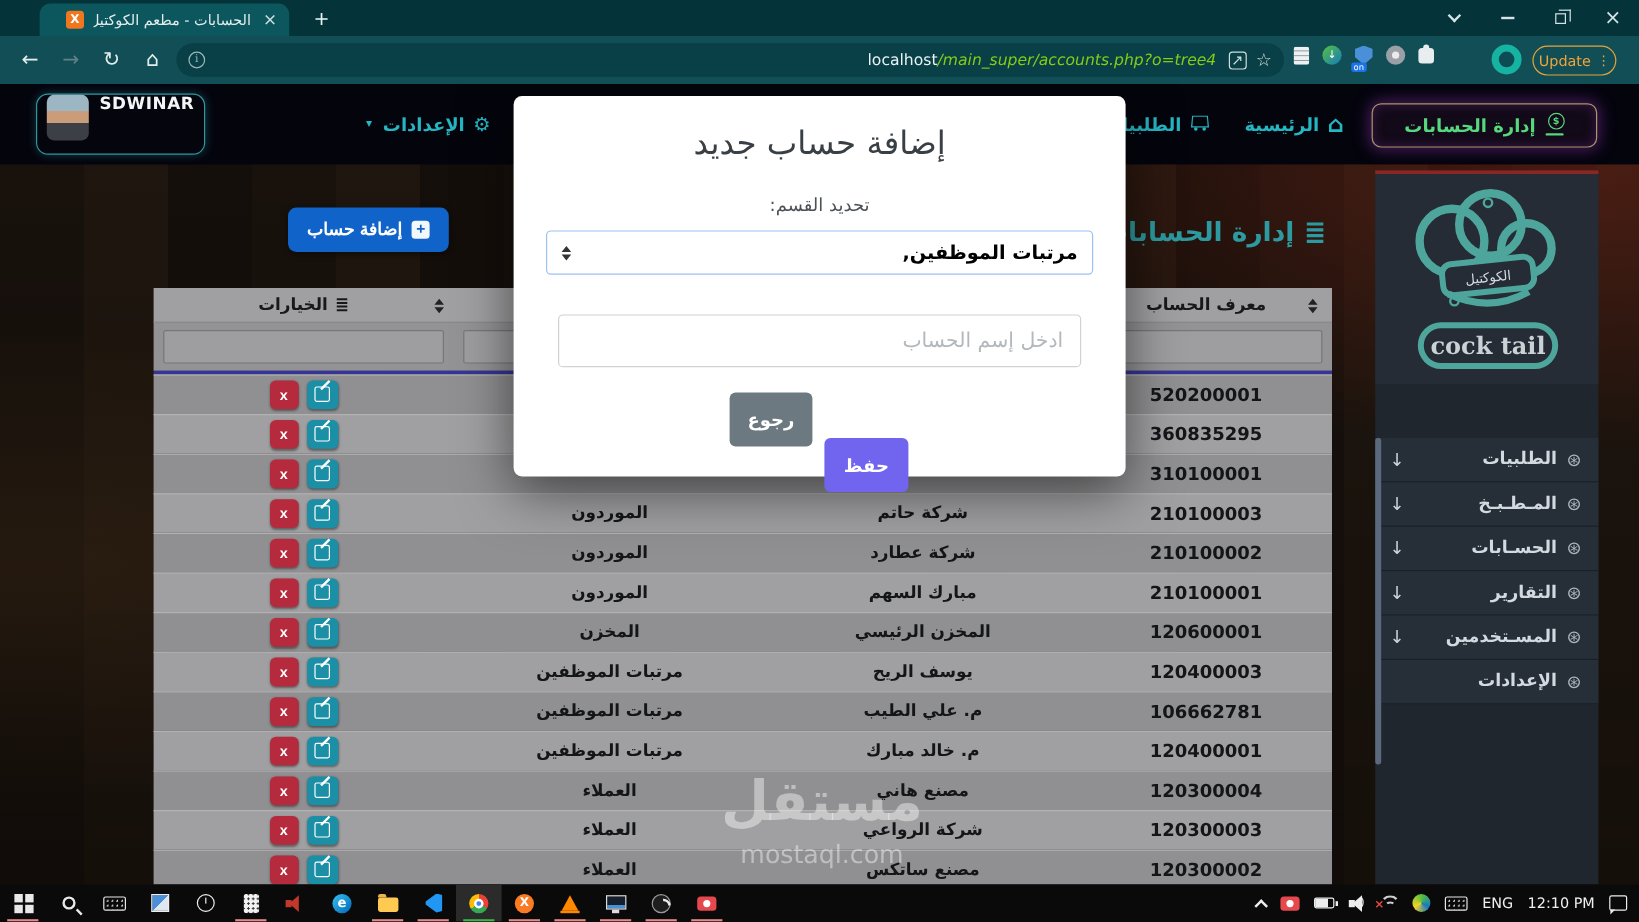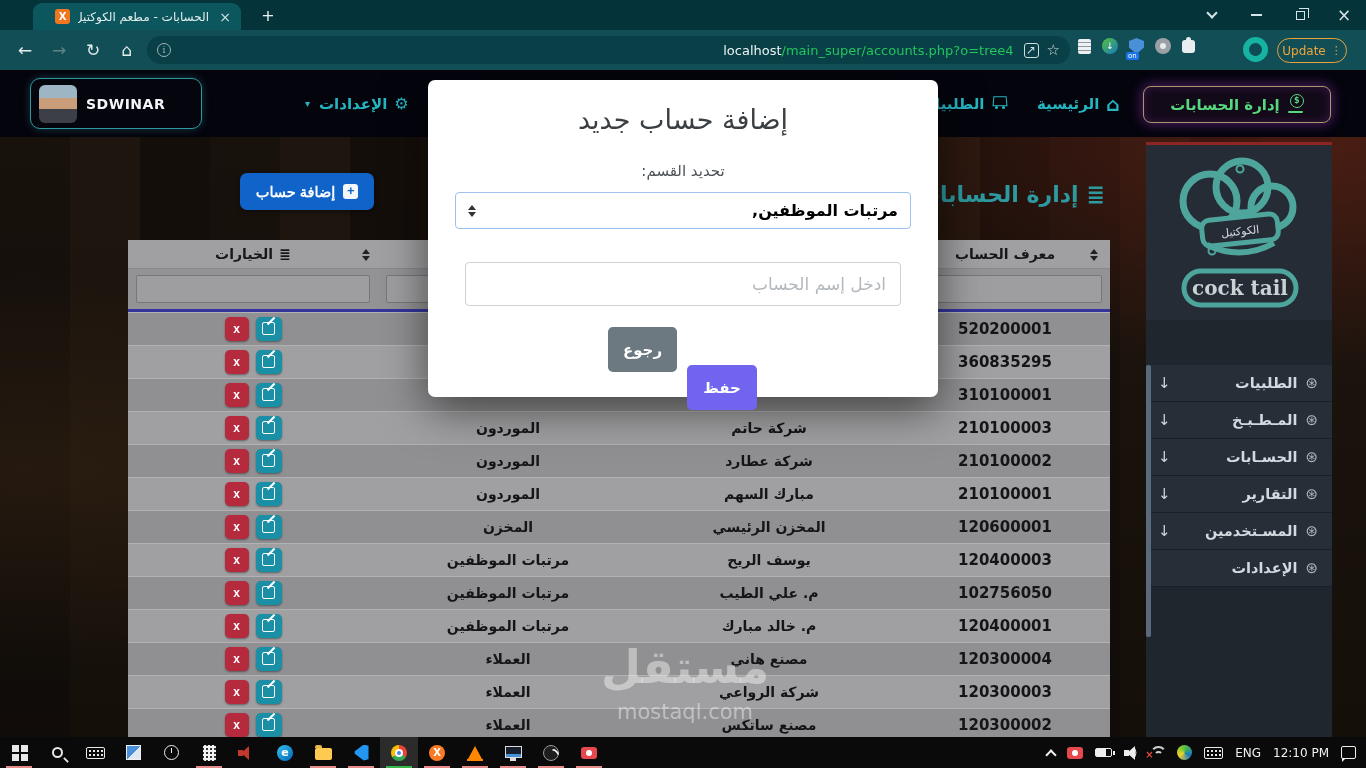--- a/index.html
+++ b/index.html
@@ -22,21 +22,21 @@
   .i-restore::before { content:""; position:absolute; left:2px; top:-4px; width:9px; height:9px; border:1.5px solid #d5e4e6; border-left:none; border-bottom:none; }
 
   
   .toolbar { position:absolute; left:0; top:30px; width:1366px; height:40px; background:#114e55; z-index:70; display:flex; align-items:center; }
   .nav-ic { width:30px; text-align:center; font-size:17px; color:#e2ecec; margin-left:4px; }
   .nav-ic.dim { color:#5f8287; }
   .urlpill { position:absolute; left:147px; top:6px; width:923px; height:28px; background:#093f46; border-radius:14px; display:flex; align-items:center; padding:0 10px; }
   .i-info { width:14px; height:14px; border:1.5px solid #9db8bb; border-radius:50%; color:#9db8bb; font-size:9px; display:flex; align-items:center; justify-content:center; font-family:"DejaVu Serif",serif; }
   .url-text { margin-left:auto; font-size:13px; white-space:nowrap; }
   .url-host { color:#eaf3f3; }
-  .url-path { color:#22c55e; }
+  .url-path { color:#84cc16;font-style:italic; }
   .i-share { color:#cfdddd; font-size:12px; border:1.4px solid #cfdddd; border-radius:3px; width:15px; height:15px; display:flex; align-items:center; justify-content:center; margin-left:10px; }
   .i-star { color:#cfdddd; font-size:15px; margin-left:8px; }
   .ext-row { position:absolute; left:1078px; top:8px; display:flex; gap:11px; align-items:center; }
   .i-note { width:13px; height:15px; background:#eef1f2; border-radius:2px; background-image:linear-gradient(#8a9aa0 1px, transparent 1px); background-size:100% 4px; background-position:0 3px; }
   .i-idm { width:16px; height:16px; border-radius:50%; background:linear-gradient(135deg,#57c23a,#1579c0); color:#fff; font-size:9px; display:flex; align-items:center; justify-content:center; }
   .i-vpn { width:15px; height:16px; background:#4a90d9; clip-path:polygon(50% 0,100% 18%,100% 60%,50% 100%,0 60%,0 18%); position:relative; }
   .vpn-on { position:absolute; left:1126px; top:22px; background:#1a73e8; color:#fff; font-size:7px; padding:0 2px; border-radius:2px; z-index:2; }
   .i-extcam { width:16px; height:16px; border-radius:50%; background:#9aa0a6; position:relative; }
   .i-extcam::after { content:""; position:absolute; left:5px; top:5px; width:6px; height:6px; border-radius:50%; background:#e8eaed; }
   .i-puzzle { width:13px; height:13px; background:#e8eef0; border-radius:3px; position:relative; margin-top:1px; }
@@ -50,21 +50,21 @@
   .page { position:absolute; left:0; top:70px; width:1366px; height:667px; overflow:hidden;
     background:
       radial-gradient(ellipse at 96% 10%, rgba(130,38,24,.45), transparent 28%),
       radial-gradient(ellipse at 2% 60%, rgba(90,60,30,.25), transparent 35%),
       linear-gradient(180deg, rgba(0,0,0,.25), rgba(0,0,0,.5)),
       repeating-linear-gradient(90deg, #211811 0 70px, #2a1e14 70px 140px, #1c140e 140px 210px),
       #18110b; }
 
   
   .navbar { position:absolute; left:0; top:0; width:1366px; height:67px; background:#04040d; }
-  .userbox { position:absolute; left:30px; top:8px; width:172px; height:51px; border:1px solid #2e98a0; border-radius:10px; background:#05050d; display:flex; align-items:center; padding:0 8px; gap:9px; box-shadow:0 0 8px rgba(46,152,160,.35); }
+  .userbox { position:absolute; left:30px; top:8px; width:141px; height:51px; border:1px solid #2e98a0; border-radius:10px; background:#05050d; display:flex; padding:0 8px; gap:9px; box-shadow:0 0 8px rgba(46,152,160,.35); }
   .avatar { width:38px; height:38px; border-radius:6px; background:linear-gradient(180deg,#9db6c4 0 35%, #c99d7a 35% 62%, #3c3f46 62% 100%); }
   .username { color:#f2f6f6; font-weight:bold; font-size:14px; letter-spacing:.5px; }
   .nav-item { position:absolute; top:0; height:67px; display:flex; align-items:center; gap:7px; direction:rtl; color:#25b6c2; font-size:15px; font-weight:bold; }
   .nav-settings { left:305px; }
   .nav-orders { left:920px; }
   .nav-home { left:1037px; }
   .gear { font-size:16px; }
   .caret { font-size:10px; margin-right:2px; }
   .i-home { font-size:19px; font-weight:bold; }
   .i-cart { position:relative; width:17px; height:14px; margin-top:-3px; }
@@ -450,21 +450,21 @@
           </div>
           <div class="t-row odd">
             <div class="c-opt">
               <button class="btn-del">x</button>
               <button class="btn-edit">
                 <span class="pencil"></span>
               </button>
             </div>
             <div class="c-cat">مرتبات الموظفين</div>
             <div class="c-name">م. علي الطيب</div>
-            <div class="c-id">102756050</div>
+            <div class="c-id">106662781</div>
           </div>
           <div class="t-row even">
             <div class="c-opt">
               <button class="btn-del">x</button>
               <button class="btn-edit">
                 <span class="pencil"></span>
               </button>
             </div>
             <div class="c-cat">مرتبات الموظفين</div>
             <div class="c-name">م. خالد مبارك</div>

